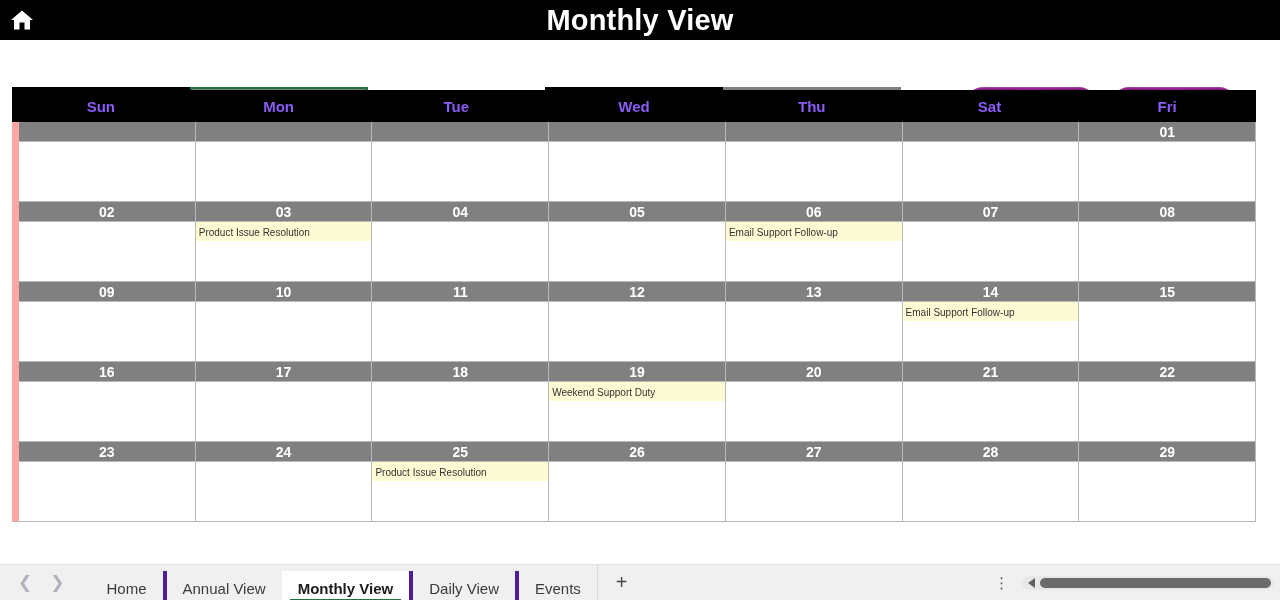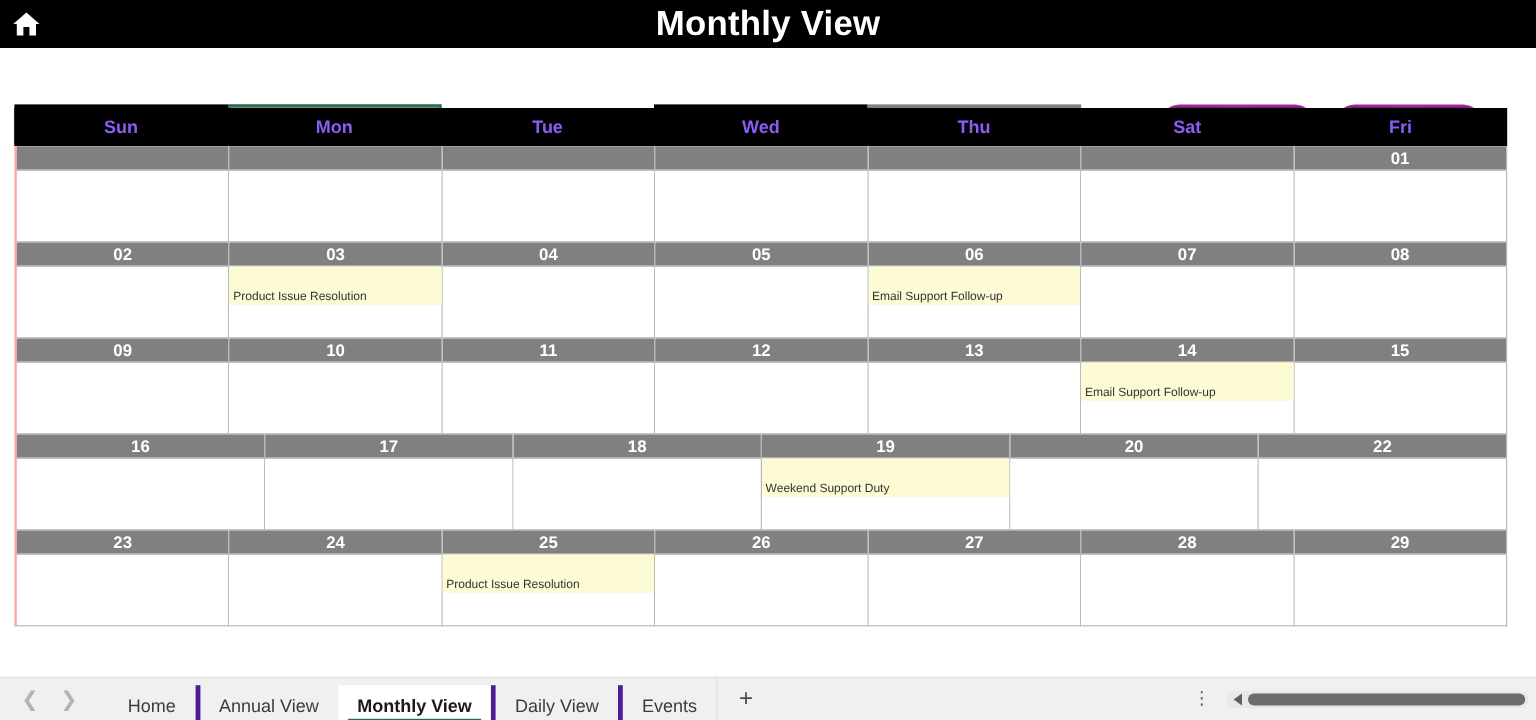--- a/index.html
+++ b/index.html
@@ -81,32 +81,32 @@
     flex: 1 1 0; color: #8b5cf6; font-size: 15px; font-weight: bold;
     display: flex; align-items: center; justify-content: center;
   }
   .week { display: flex; }
   .cell {
     flex: 1 1 0; min-width: 0;
     border-right: 1px solid #b9b9b9;
     border-bottom: 1px solid #b9b9b9;
     background: #ffffff;
   }
-  .cell:first-child { border-left: 2px solid #fca5a5; }
+  .cell:first-child { border-left: 7px solid #fca5a5; }
   .datebar {
     height: 20px; background: #808080; color: #ffffff;
     font-size: 14px; font-weight: bold;
     display: flex; align-items: center; justify-content: center;
     border-bottom: 1px solid #b9b9b9;
   }
   .cellbody { height: 59px; padding: 0; }
   .event {
     background: #fdfbd4; color: #333333;
     font-size: 10px; line-height: 19px; height: 19px;
-    padding: 16px 3px; white-space: nowrap; overflow: hidden;
+    padding: 1px 3px; white-space: nowrap; overflow: hidden;
     cursor: pointer;
   }
 
   
   .sheetbar {
     position: absolute; left: 0; bottom: 0; width: 1280px; height: 36px;
     background: #f0f0f0; border-top: 1px solid #e0e0e0;
     display: flex; align-items: center;
   }
   .navarrows { display: flex; align-items: center; margin-left: 18px; gap: 18px; }
@@ -298,20 +298,24 @@
             <div class="cellbody"></div>
           </div>
           <div class="cell">
             <div class="datebar">19</div>
             <div class="cellbody">
               <div class="event">Weekend Support Duty</div>
             </div>
           </div>
           <div class="cell">
             <div class="datebar">20</div>
+            <div class="cellbody"></div>
+          </div>
+          <div class="cell">
+            <div class="datebar">21</div>
             <div class="cellbody"></div>
           </div>
           <div class="cell">
             <div class="datebar">22</div>
             <div class="cellbody"></div>
           </div>
         </div>
         <div class="week">
           <div class="cell">
             <div class="datebar">23</div>

